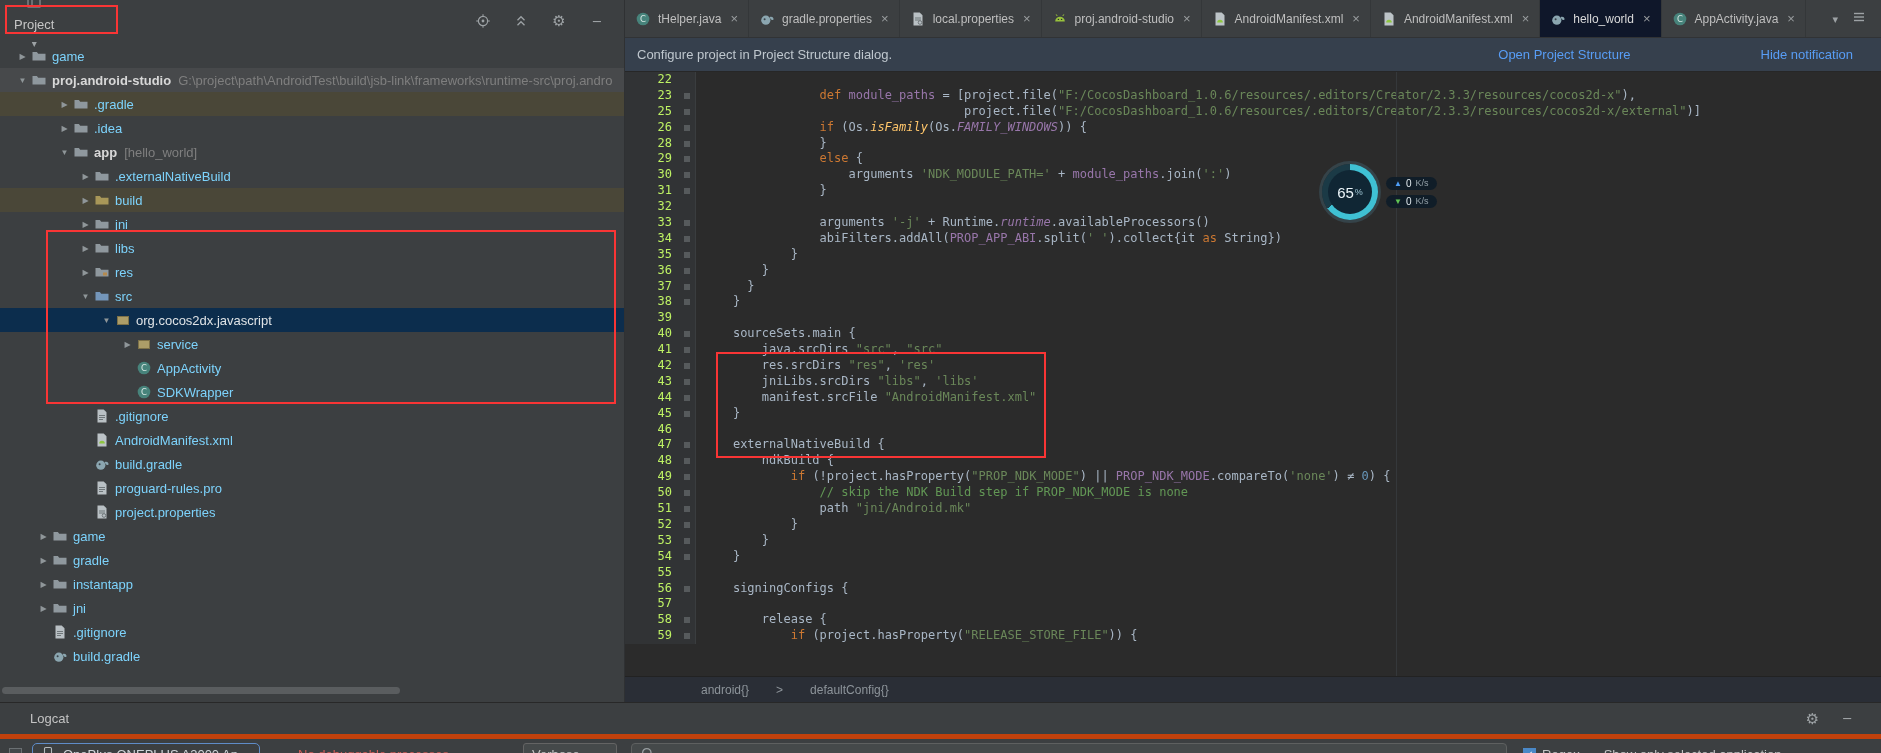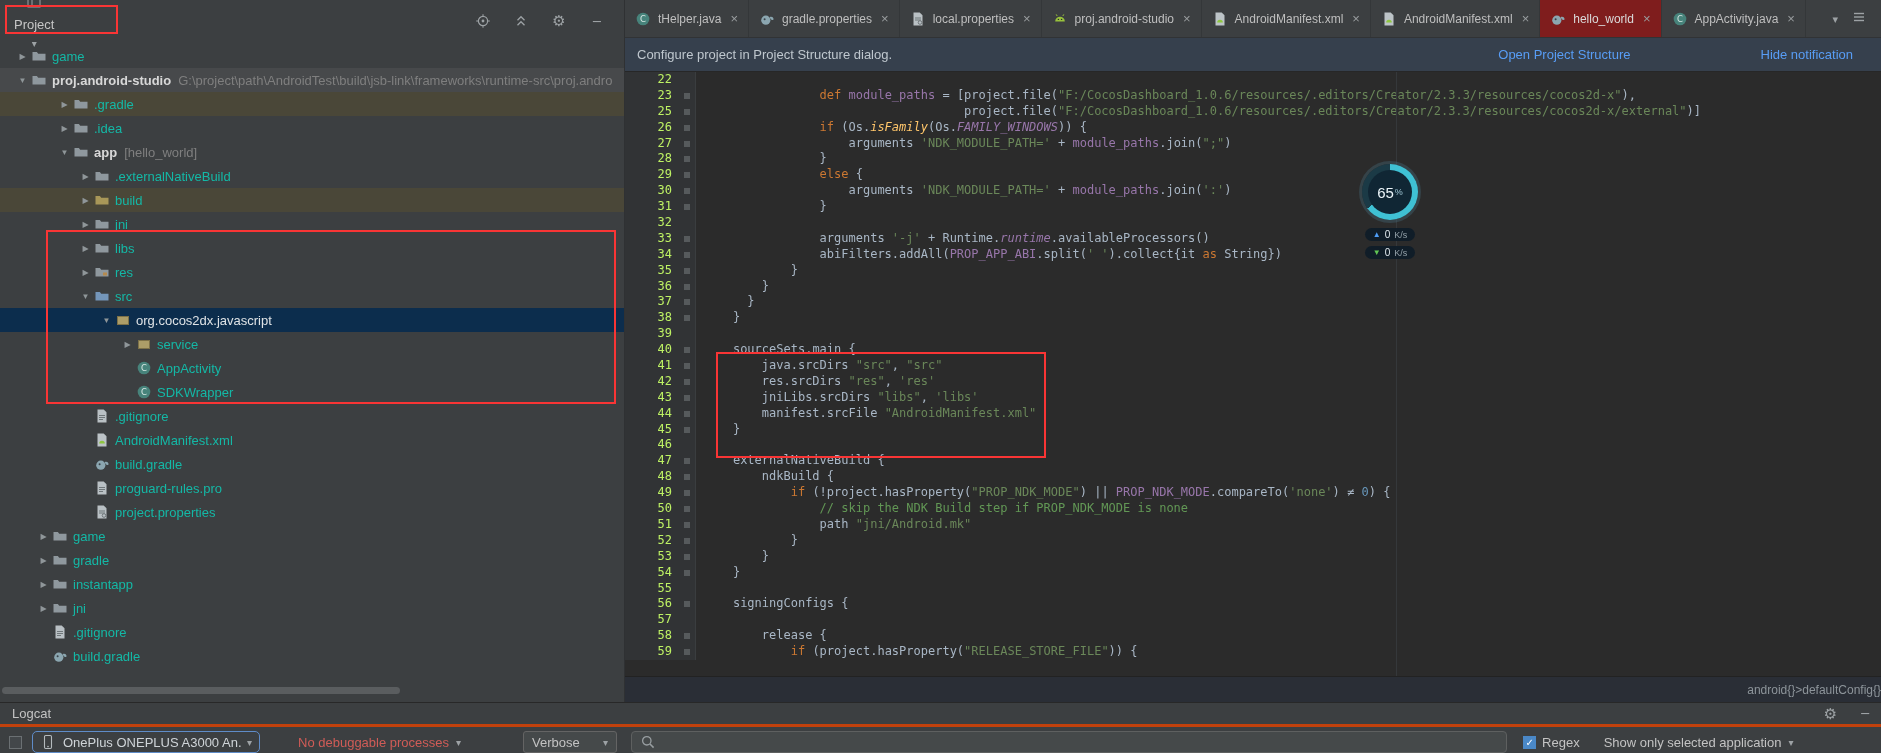--- a/index.html
+++ b/index.html
@@ -17,73 +17,73 @@
 
   .tree{position:absolute;top:44px;left:0;right:0;}
   .trow{height:24px;display:flex;align-items:center;white-space:nowrap;}
   .trow.bg-band{background:#47494b;}
   .trow.bg-olive{background:#4a4738;}
   .trow.bg-selected{background:#0c2d4d;}
   .trow.bg-selected .tlabel{color:#dfe3e6;}
   .ind{flex:none;display:inline-block;}
   .arrow{flex:0 0 17px;font-size:8px;color:#8f9699;text-align:center;}
   .ticon{flex:0 0 17px;height:16px;display:inline-flex;align-items:center;}
-  .tlabel{margin-left:4px;color:#14b8a6;}
+  .tlabel{margin-left:4px;color:#7dd3fc;}
   .tlabel.bold{font-weight:bold;color:#d8d8d8;}
   .textra{color:#7f7f7f;margin-left:7px;}
   .hscroll-track{position:absolute;left:0;top:686px;width:625px;height:10px;}
   .hscroll{position:absolute;left:2px;top:1px;width:398px;height:7px;background:#5a5d5f;border-radius:4px;}
 
   
   .editor-area{position:absolute;left:625px;top:0;width:1256px;height:702px;background:#2b2b2b;}
   .tabbar{height:38px;background:#3c3f41;display:flex;align-items:stretch;border-bottom:1px solid #313335;box-sizing:border-box;}
   .tab{display:flex;align-items:center;gap:6px;padding:0 10px;border-right:1px solid #343739;
        color:#bfbfbf;font-size:12px;white-space:nowrap;cursor:default;}
-  .tab.selected{background:#7f1d1d;color:#dadada;}
+  .tab.selected{background:#0f172a;color:#dadada;}
   .tab .close{color:#9a9ea0;font-size:13px;margin-left:3px;}
   .tab-actions{margin-left:auto;display:flex;align-items:center;gap:13px;padding-right:14px;}
 
   .notification{height:34px;background:#36404d;display:flex;align-items:center;
                 padding:0 28px 0 12px;color:#bfc7ce;border-bottom:1px solid #272727;box-sizing:border-box;}
   .notif-links{margin-left:auto;display:flex;gap:130px;}
   .nlink{color:#589df6;cursor:pointer;}
 
   .code{position:absolute;top:72px;left:0;right:0;bottom:26px;overflow:hidden;
         font-family:"DejaVu Sans Mono",monospace;font-size:12px;line-height:15.9px;}
   .cl{display:flex;height:15.9px;}
   .ln{flex:0 0 55px;text-align:right;padding-right:8px;color:#bef264;background:#313335;box-sizing:border-box;}
   .fold{flex:0 0 16px;background:#313335;border-right:1px solid #3a3d3f;position:relative;box-sizing:border-box;}
   .fold.mark::after{content:"";position:absolute;left:4px;top:5px;width:6px;height:6px;background:#565a5c;}
   .ct{white-space:pre;padding-left:8px;}
   .tk-k{color:#cc7832;} .tk-s{color:#6a8759;} .tk-n{color:#6897bb;} .tk-c{color:#629755;}
   .tk-f{color:#9876aa;} .tk-fi{color:#9876aa;font-style:italic;} .tk-mi{color:#ffc66b;font-style:italic;} .tk-p{color:#a9b7c6;}
   .ruler{position:absolute;left:771px;top:72px;bottom:26px;width:1px;background:#35383b;}
 
   .breadcrumbs{position:absolute;left:0;right:0;bottom:0;height:26px;background:#2a2e36;
-               display:flex;align-items:center;padding-left:76px;gap:0;color:#8d949a;
-               font-size:12px;border-top:1px solid #222;box-sizing:border-box;justify-content:flex-end;}
+               display:flex;align-items:center;padding-left:76px;gap:27px;color:#8d949a;
+               font-size:12px;border-top:1px solid #222;box-sizing:border-box;}
 
   
-  .monitor{position:absolute;left:737px;top:164px;display:flex;align-items:center;gap:8px;z-index:20;flex-direction:column;}
+  .monitor{position:absolute;left:697px;top:164px;display:flex;align-items:center;gap:8px;z-index:20;}
   .gauge{width:56px;height:56px;border-radius:50%;
          background:conic-gradient(#3fc1d4 0 234deg,#1b3a46 234deg 360deg);
          display:flex;align-items:center;justify-content:center;
          box-shadow:0 0 0 3px rgba(80,130,150,.28);}
   .gauge-inner{width:44px;height:44px;border-radius:50%;background:#102634;display:flex;
                align-items:center;justify-content:center;color:#ecf5f9;font-size:15px;}
   .gauge-inner .pct{font-size:9px;color:#9fc6d4;margin-left:1px;}
   .rates{display:flex;flex-direction:column;gap:5px;}
   .rate{display:flex;align-items:center;gap:4px;background:rgba(14,28,40,.92);
         border-radius:9px;padding:1px 8px;font-size:10px;color:#e2eaef;}
   .rate .up{color:#4f9ef7;font-size:8px;} .rate .down{color:#61c554;font-size:8px;}
   .rate .unit{color:#94a1a9;font-size:9px;}
 
   
   .logcat{position:absolute;left:0;top:702px;width:1881px;height:60px;background:#3c3f41;border-top:1px solid #282828;box-sizing:border-box;}
-  .logcat-header{height:24px;display:flex;align-items:center;padding:0 12px;border-bottom:3px solid #c2410c;box-sizing:border-box;}
+  .logcat-header{height:36px;display:flex;align-items:center;padding:0 30px;border-bottom:5px solid #c2410c;box-sizing:border-box;}
   .logcat-title{color:#c3c3c3;}
   .logcat-icons{margin-left:auto;display:flex;gap:24px;align-items:center;}
   .logcat-toolbar{height:30px;display:flex;align-items:center;}
   .cb{width:13px;height:13px;border:1px solid #6b7073;background:#43474a;flex:none;box-sizing:border-box;}
   .cb.checked{background:#4a88c7;border-color:#4a88c7;color:#fff;font-size:10px;display:flex;align-items:center;justify-content:center;}
   .device{margin-left:10px;width:228px;height:22px;border:1px solid #5f8cc8;border-radius:5px;
           display:flex;align-items:center;gap:6px;padding:0 7px;color:#cfd4d8;box-sizing:border-box;overflow:hidden;white-space:nowrap;}
   .process{margin-left:38px;display:flex;gap:7px;align-items:center;color:#d05c57;white-space:nowrap;}
   .combo{height:22px;background:#45494a;border:1px solid #646464;border-radius:3px;
          display:flex;align-items:center;gap:8px;padding:0 8px;color:#c3c3c3;box-sizing:border-box;white-space:nowrap;}
@@ -557,25 +557,20 @@
           <span class="ln">25</span>
           <span class="fold mark"></span>
           <span class="ct">                                    <span class="tk-p">project.file(</span><span class="tk-s">"F:/CocosDashboard_1.0.6/resources/.editors/Creator/2.3.3/resources/cocos2d-x/external"</span><span class="tk-p">)]</span></span>
         </div>
         <div class="cl">
           <span class="ln">26</span>
           <span class="fold mark"></span>
           <span class="ct">                <span class="tk-k">if</span><span class="tk-p"> (Os.</span><span class="tk-mi">isFamily</span><span class="tk-p">(Os.</span><span class="tk-fi">FAMILY_WINDOWS</span><span class="tk-p">)) {</span></span>
         </div>
         <div class="cl">
-          <span class="ln">27</span>
-          <span class="fold mark"></span>
-          <span class="ct">                    <span class="tk-p">arguments </span><span class="tk-s">'NDK_MODULE_PATH='</span><span class="tk-p"> + </span><span class="tk-f">module_paths</span><span class="tk-p">.join(</span><span class="tk-s">";"</span><span class="tk-p">)</span></span>
-        </div>
-        <div class="cl">
           <span class="ln">28</span>
           <span class="fold mark"></span>
           <span class="ct">                <span class="tk-p">}</span></span>
         </div>
         <div class="cl">
           <span class="ln">29</span>
           <span class="fold mark"></span>
           <span class="ct">                <span class="tk-k">else</span><span class="tk-p"> {</span></span>
         </div>
         <div class="cl">

